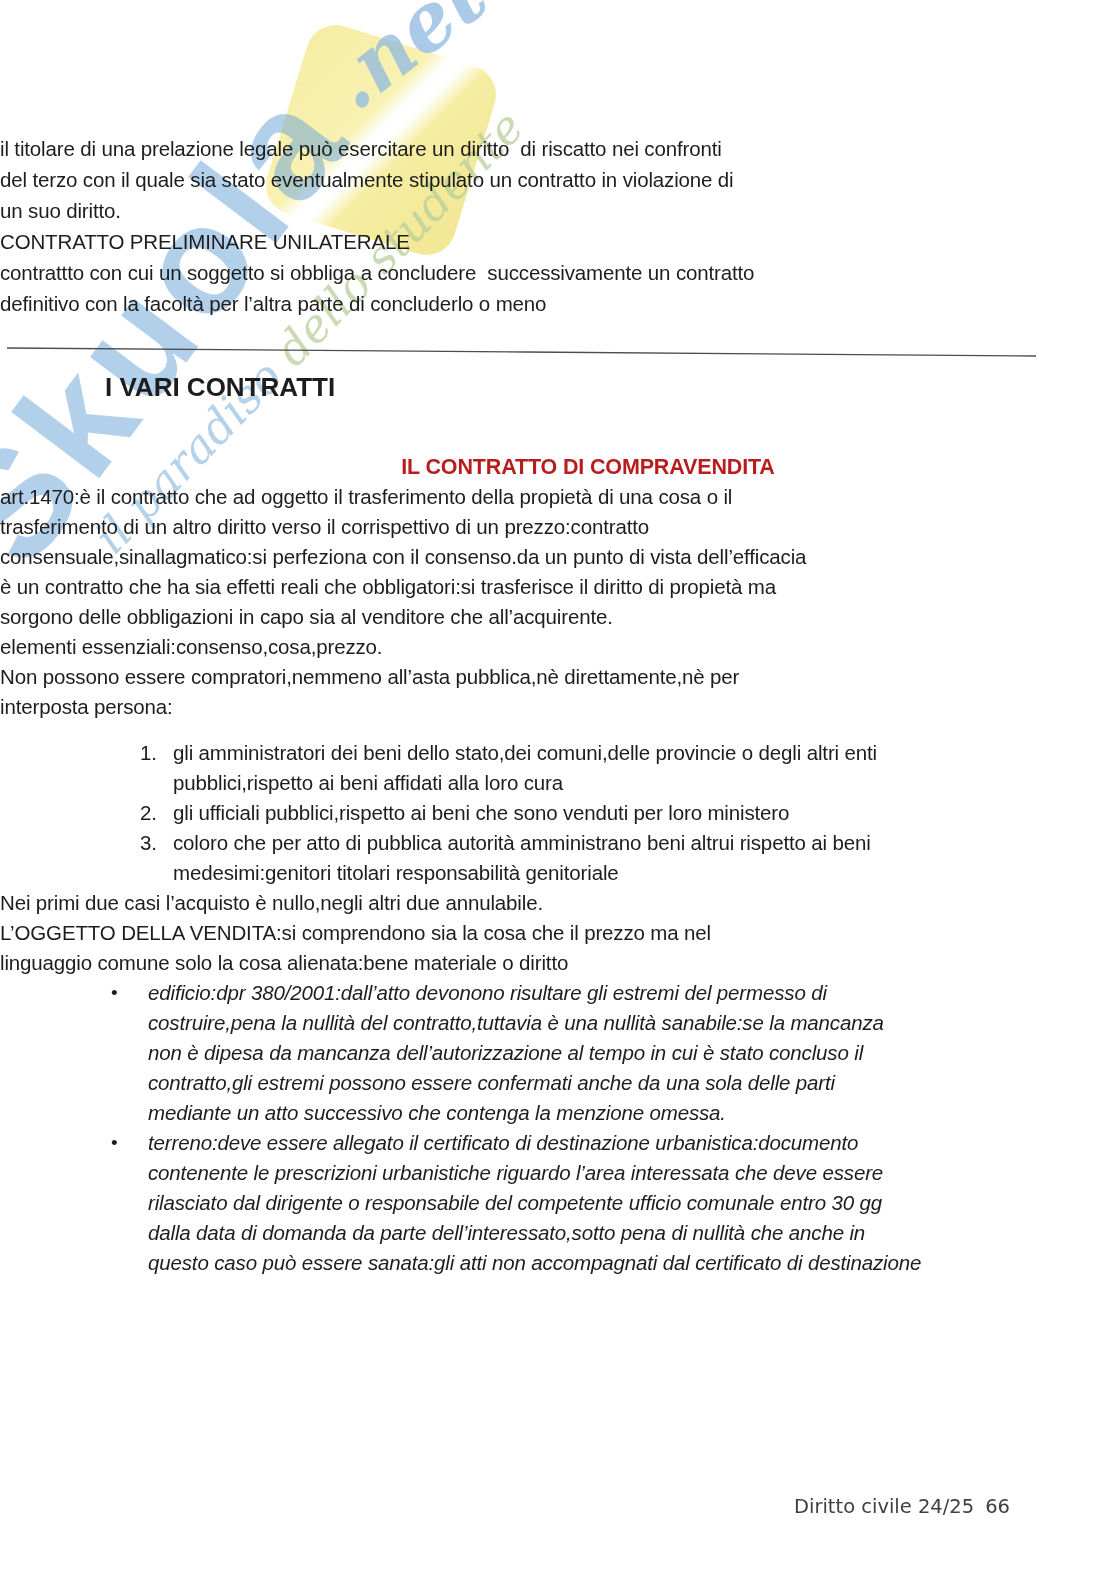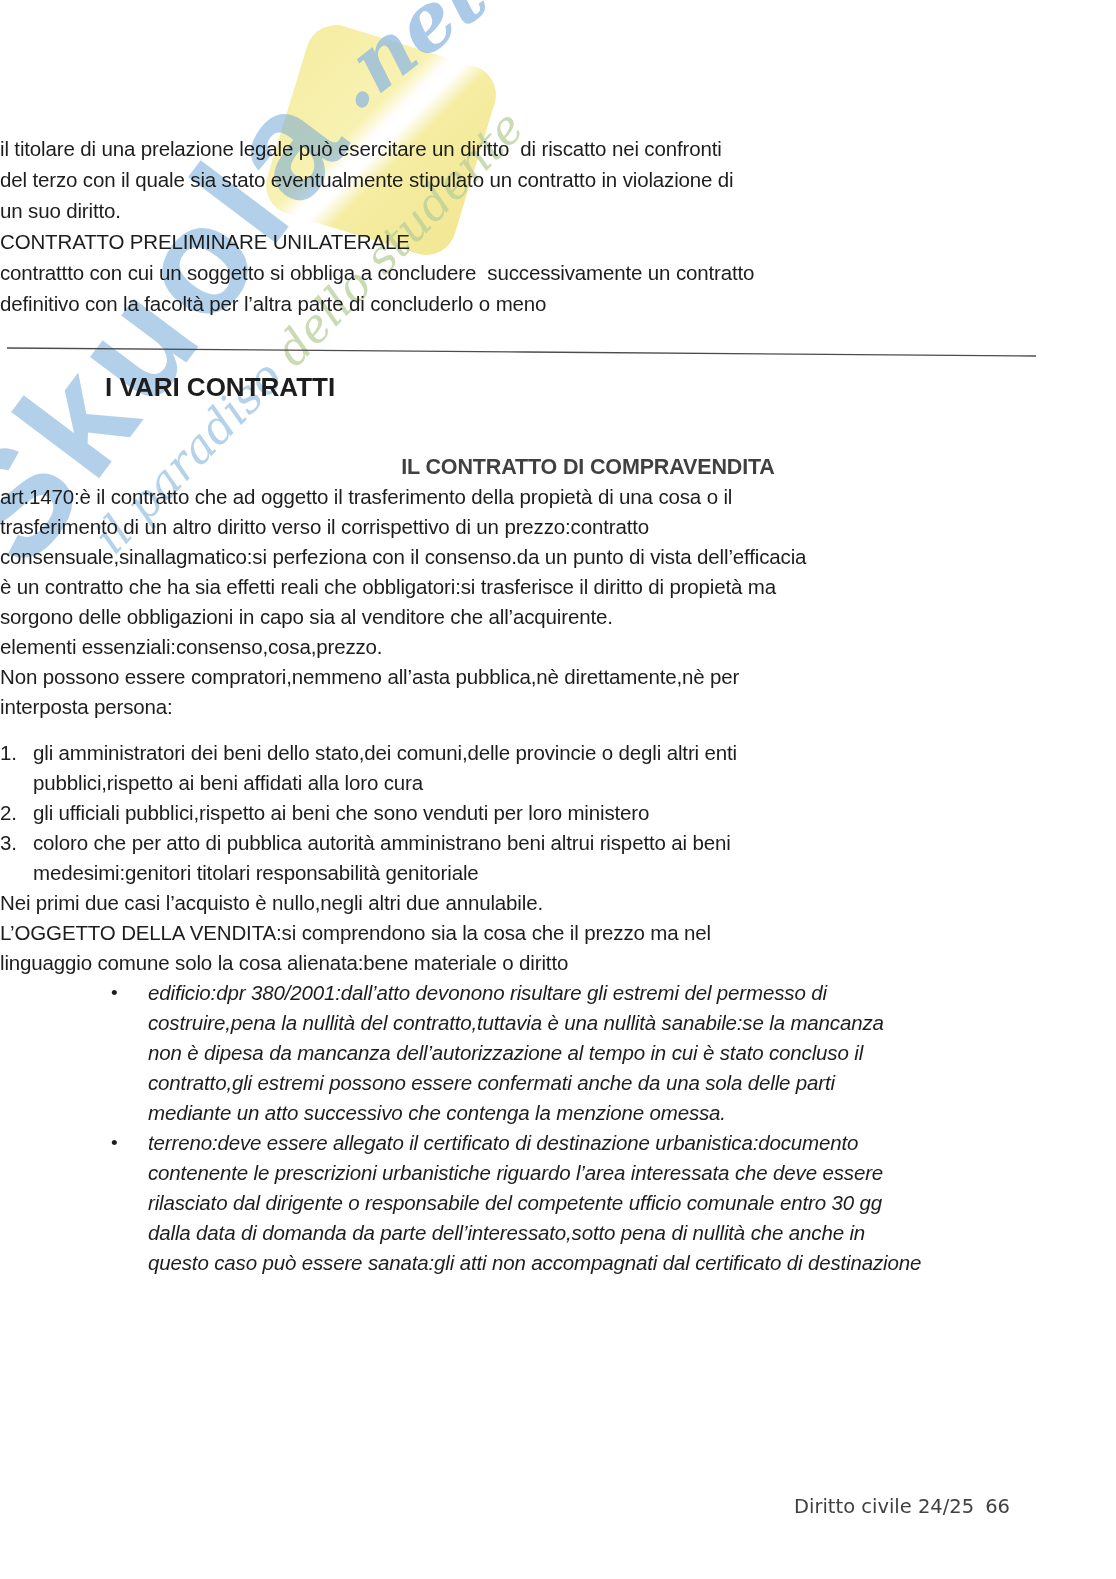--- a/index.html
+++ b/index.html
@@ -62,21 +62,21 @@
   .chapter-title {
     margin:48px 0 0 105px; width:966px;
     text-align:center; font-size:21.5px; line-height:30px;
     white-space:pre;
   }
 
   .mt-sec { margin-top:21px; }
   .mt-par { margin-top:19px; }
   .mt-lst { margin-top:16px; }
 
-  .li  { line-height:30px; }
+  .li  { margin-left:140px; line-height:30px; }
   .li .num { display:inline-block; width:33px; white-space:pre; vertical-align:top; }
   .li .txt { display:inline-block; white-space:pre; vertical-align:top; }
 
   .after-list { margin-left:173px; line-height:30px; white-space:pre; }
 
   .bi  { margin-left:111px; line-height:30px; }
   .bi .dot { display:inline-block; width:37px; white-space:pre; vertical-align:top; font-size:19px; }
   .bi .txt { display:inline-block; white-space:pre; vertical-align:top;font-style:italic; }
 
   .footer {
@@ -112,21 +112,21 @@
 definitivo con la facoltà per l’altra parte di concluderlo o meno</p>
 
     <div class="divider">
       <svg width="1036" height="14" viewBox="0 0 1036 14">
         <polyline points="1,4 520,8 1030,12" fill="none" stroke="#4c4c4c" stroke-width="1.3"></polyline>
       </svg>
     </div>
 
     <h1 class="main-title">I VARI CONTRATTI</h1>
 
-    <h2 class="chapter-title" style="color: #404040;">IL CONTRATTO DI COMPRAVENDITA</h2>
+    <h2 class="chapter-title" style="color: #b91c1c;">IL CONTRATTO DI COMPRAVENDITA</h2>
 
     <p class="blk p-body mt-sec">art.1470:è il contratto che ad oggetto il trasferimento della propietà di una cosa o il
 trasferimento di un altro diritto verso il corrispettivo di un prezzo:contratto
 consensuale,sinallagmatico:si perfeziona con il consenso.da un punto di vista dell’efficacia
 è un contratto che ha sia effetti reali che obbligatori:si trasferisce il diritto di propietà ma
 sorgono delle obbligazioni in capo sia al venditore che all’acquirente.</p>
 
     <p class="blk p-body mt-par">elementi essenziali:consenso,cosa,prezzo.</p>
 
 

